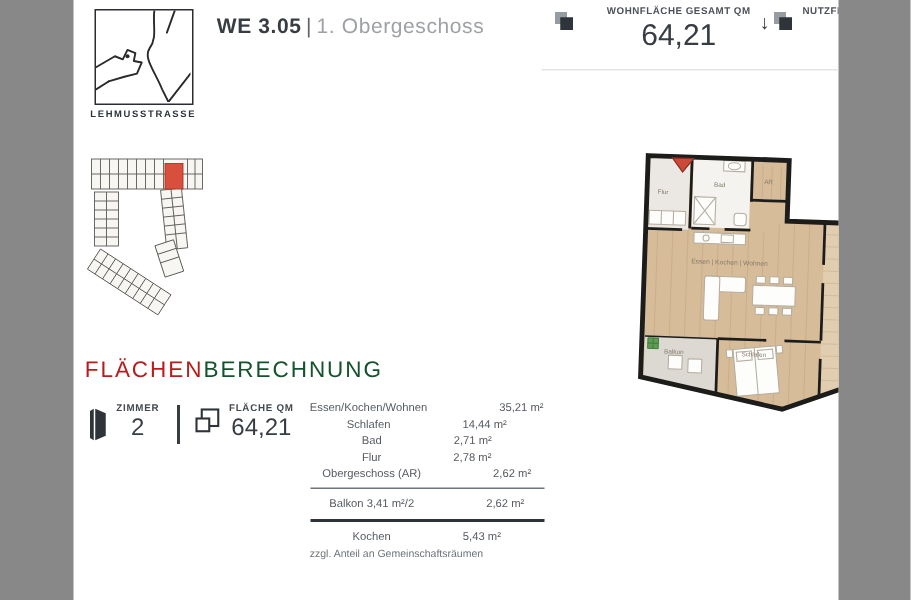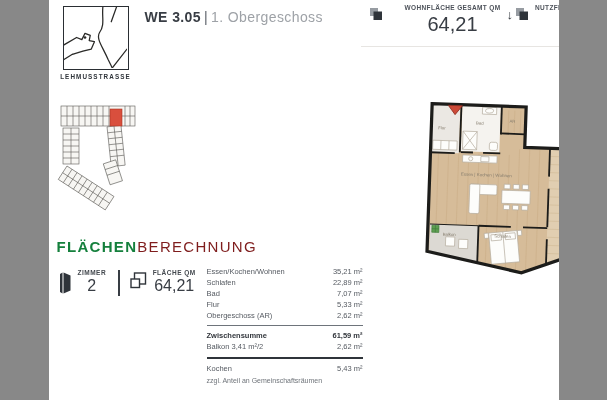--- a/index.html
+++ b/index.html
@@ -26,33 +26,33 @@
   .stat .slabel { font-size:6.5px; font-weight:700; letter-spacing:0.35px; color:#4d525a; white-space:nowrap; }
   .stat .svalue { font-size:20px; font-weight:500; color:#383d44; margin-top:2px; }
   .top-rule { position:absolute; left:312px; top:46px; width:278px; height:1px; background:#e7e5e2; }
 
   
   .siteplan { position:absolute; left:8px; top:96px; width:100px; height:130px; }
 
   
   .section-title { position:absolute; left:8px; top:238px; font-size:15px;
                    letter-spacing:1.3px; white-space:nowrap; }
-  .section-title .bold { font-weight:700; color:#15803d; }
-  .section-title .light { font-weight:400; color:#7f1d1d; }
+  .section-title .bold { font-weight:400; color:#b91c1c; }
+  .section-title .light { font-weight:400; color:#14532d; }
 
   .mini-stats { position:absolute; left:10px; top:268px; display:flex; align-items:center; }
   .mini-stat { display:flex; align-items:flex-start; }
   .mini-stat .mcol { text-align:center; margin-left:6px; }
   .mini-stat .mlabel { font-size:6.5px; font-weight:700; letter-spacing:0.5px; color:#44494f; }
   .mini-stat .mvalue { font-size:16px; font-weight:500; color:#383d44; margin-top:1px; }
   .mini-div { width:1.5px; height:26px; background:#383d44; margin:2px 10px 0 12px; }
 
   
   .atable { position:absolute; left:158px; top:266px; width:156px; font-size:7.5px; color:#565b62; }
-  .trow { display:flex; justify-content:space-between; line-height:11px; }
+  .trow { display:flex; justify-content:center; line-height:11px; }
   .trow .tval { text-align:right;margin-left:48px; }
   .trow.bold { font-weight:700; color:#32363c; }
   .rule-thin  { height:1px; background:#6e747b; margin:4px 0 4px 0; }
   .rule-thick { height:2px; background:#2f343a; margin:5px 0 4px 0; }
   .footnote { margin-top:2px; font-size:7px; color:#6f747a; line-height:10px; }
 
   
   .floorplan { position:absolute; left:374px; top:100px; width:150px; height:178px;
                transform:rotate(2deg); transform-origin:50% 50%; }
   .fp-label { font-family:"Liberation Sans", sans-serif; fill:#857c6d; }
@@ -200,41 +200,37 @@
     </div>
   </div>
 
   <div class="atable">
     <div class="trow">
       <span>Essen/Kochen/Wohnen</span>
       <span class="tval">35,21 m²</span>
     </div>
     <div class="trow">
       <span>Schlafen</span>
-      <span class="tval">22,89 m²</span>
+      <span class="tval">14,44 m²</span>
     </div>
     <div class="trow">
       <span>Bad</span>
-      <span class="tval">7,07 m²</span>
+      <span class="tval">2,71 m²</span>
     </div>
     <div class="trow">
       <span>Flur</span>
-      <span class="tval">5,33 m²</span>
+      <span class="tval">2,78 m²</span>
     </div>
     <div class="trow">
       <span>Obergeschoss (AR)</span>
       <span class="tval">2,62 m²</span>
     </div>
 
     <div class="rule-thin"></div>
 
-    <div class="trow bold">
-      <span>Zwischensumme</span>
-      <span class="tval">61,59 m²</span>
-    </div>
     <div class="trow">
       <span>Balkon 3,41 m²/2</span>
       <span class="tval">2,62 m²</span>
     </div>
 
     <div class="rule-thick"></div>
 
     <div class="trow">
       <span>Kochen</span>
       <span class="tval">5,43 m²</span>

